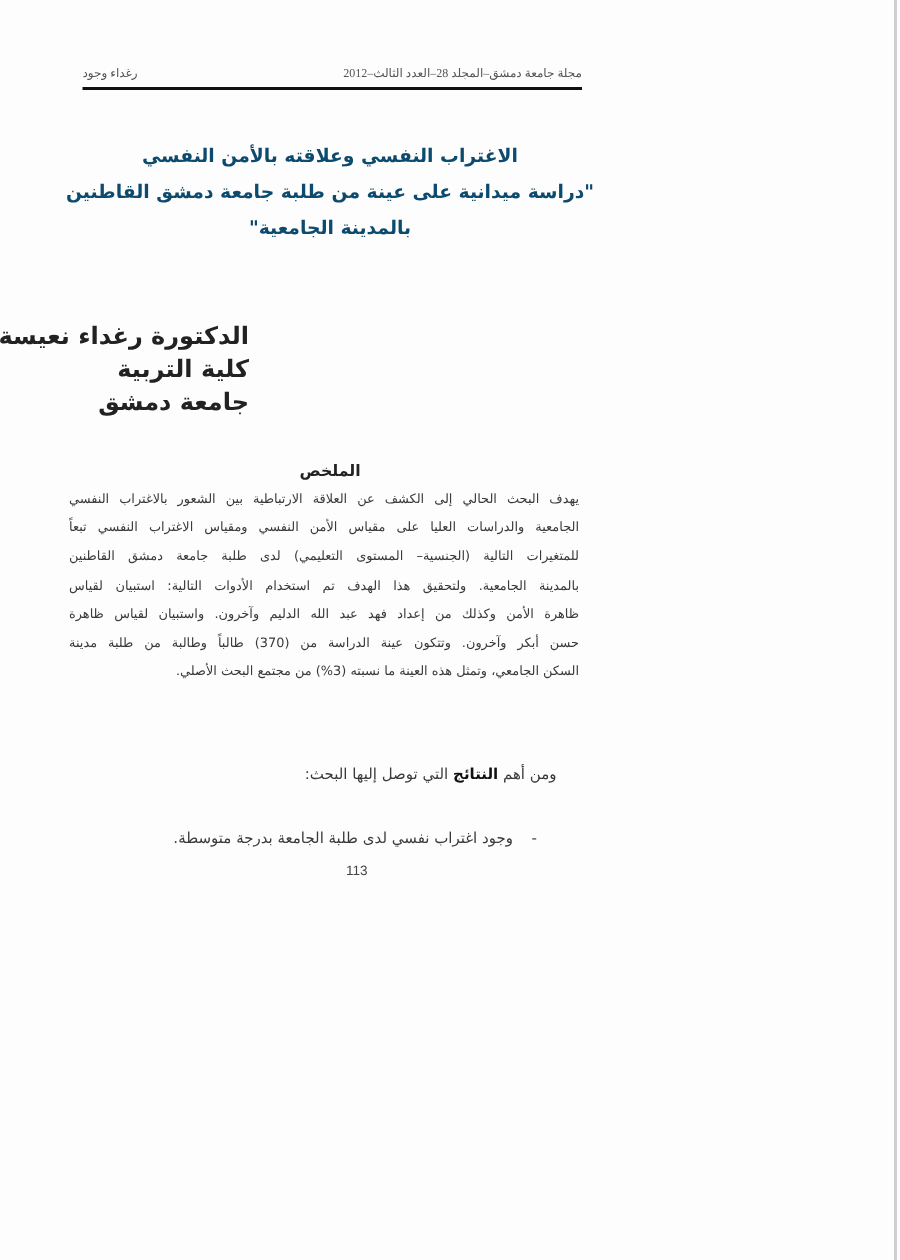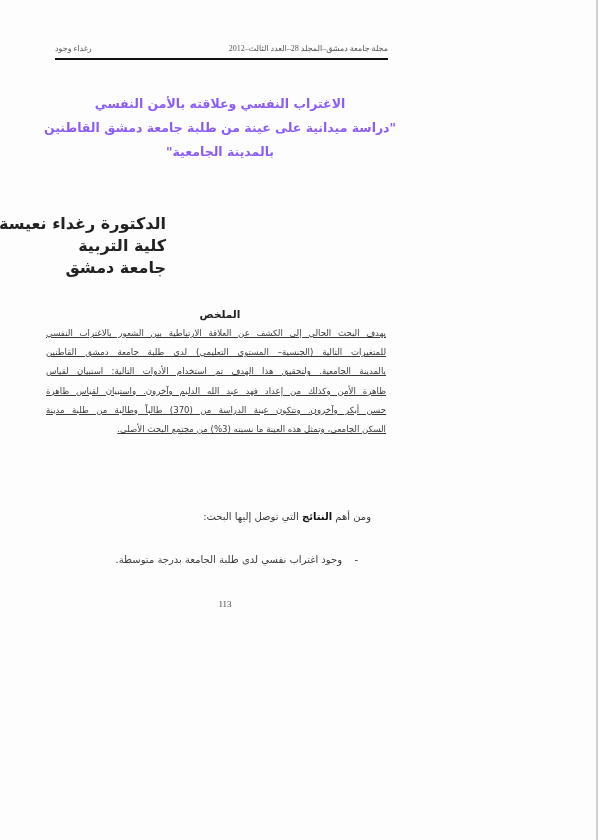--- a/index.html
+++ b/index.html
@@ -24,21 +24,21 @@
   .header .author-short { position: absolute; left: 0; top: 2px; white-space: nowrap; }
   .header-rule {
     position: absolute; left: 55px; top: 58px; width: 333px; height: 2px;
     background: #111;
   }
 
   .title {
     position: absolute; left: 40px; top: 92px; width: 360px;
     direction: rtl; text-align: center; font-weight: bold;
     font-family: "DejaVu Sans", sans-serif; font-size: 12.5px; line-height: 24px;
-    color: #8b5cf6;
+    color: #0c4a6e;
   }
   .title div { white-space: nowrap; }
 
   .author-block {
     position: absolute; left: 60px; top: 213px; width: 106px;
     direction: rtl; text-align: right; font-weight: bold;
     font-size: 16px; line-height: 22px; color: #222;
   }
   .author-block div { white-space: nowrap; }
 
@@ -46,37 +46,36 @@
     position: absolute; left: 150px; top: 308px; width: 140px;
     direction: rtl; text-align: center; font-weight: bold;
     font-size: 10.5px; color: #222;
   }
 
   .abstract {
     position: absolute; left: 46px; top: 324px; width: 340px;
     direction: rtl; text-align: justify; text-align-last: justify;
     font-size: 8.6px; line-height: 19.2px; color: #3a3a3a;
     font-family: "DejaVu Sans", sans-serif;
-    text-decoration: underline;
   }
   .abstract .line { white-space: nowrap; overflow: hidden; height: 19.2px; }
   .abstract .last { text-align-last: right; }
   .findings {
     position: absolute; left: 46px; top: 507px; width: 340px;
     direction: rtl; font-size: 10px; line-height: 19px; color: #3a3a3a;
   }
   .findings .intro { padding-right: 15px; }
   .findings .intro b { color: #111; }
   .findings .bullet { padding-right: 28px; margin-top: 24px; }
   .findings .bullet .dash { display: inline-block; width: 16px; }
 
   .page-number {
     position: absolute; left: 205px; top: 575px; width: 40px;
-    text-align: center; font-family: Liberation Serif, serif;
-    font-size: 9px; color: #444; margin-top: 24px;
+    text-align: right; font-family: Liberation Sans, sans-serif;
+    font-size: 9px; color: #444;
   }
 
   .watermark {
     position: absolute; left: 186px; top: 788px; width: 410px; height: 48px;
     font-family: "DejaVu Sans", sans-serif; font-weight: bold;
     font-size: 37px; letter-spacing: 0.5px; color: #4fc490;
     -webkit-text-stroke: 2.5px #1e1e1e; paint-order: stroke fill;
     white-space: nowrap; line-height: 48px; margin-top: 48px;
   }
 </style>
@@ -99,20 +98,21 @@
   <div class="author-block">
     <div>الدكتورة رغداء نعيسة</div>
     <div>كلية التربية</div>
     <div>جامعة دمشق</div>
   </div>
 
   <div class="abstract-heading">الملخص</div>
 
   <div class="abstract">
     <div class="line">يهدف البحث الحالي إلى الكشف عن العلاقة الارتباطية بين الشعور بالاغتراب النفسي</div>
+    <div class="line">الجامعية والدراسات العليا على مقياس الأمن النفسي ومقياس الاغتراب النفسي تبعاً</div>
     <div class="line">للمتغيرات التالية (الجنسية– المستوى التعليمي) لدى طلبة جامعة دمشق القاطنين</div>
     <div class="line">بالمدينة الجامعية. ولتحقيق هذا الهدف تم استخدام الأدوات التالية: استبيان لقياس</div>
     <div class="line">ظاهرة الأمن وكذلك من إعداد فهد عبد الله الدليم وآخرون. واستبيان لقياس ظاهرة</div>
     <div class="line">حسن أبكر وآخرون. وتتكون عينة الدراسة من (370) طالباً وطالبة من طلبة مدينة</div>
     <div class="line last">السكن الجامعي، وتمثل هذه العينة ما نسبته (3%) من مجتمع البحث الأصلي.</div>
   </div>
 
   <div class="findings">
     <div class="intro"><span>ومن أهم </span><b>النتائج</b><span> التي توصل إليها البحث:</span></div>
     <div class="bullet"><span class="dash">-</span><span>وجود اغتراب نفسي لدى طلبة الجامعة بدرجة متوسطة.</span></div>

